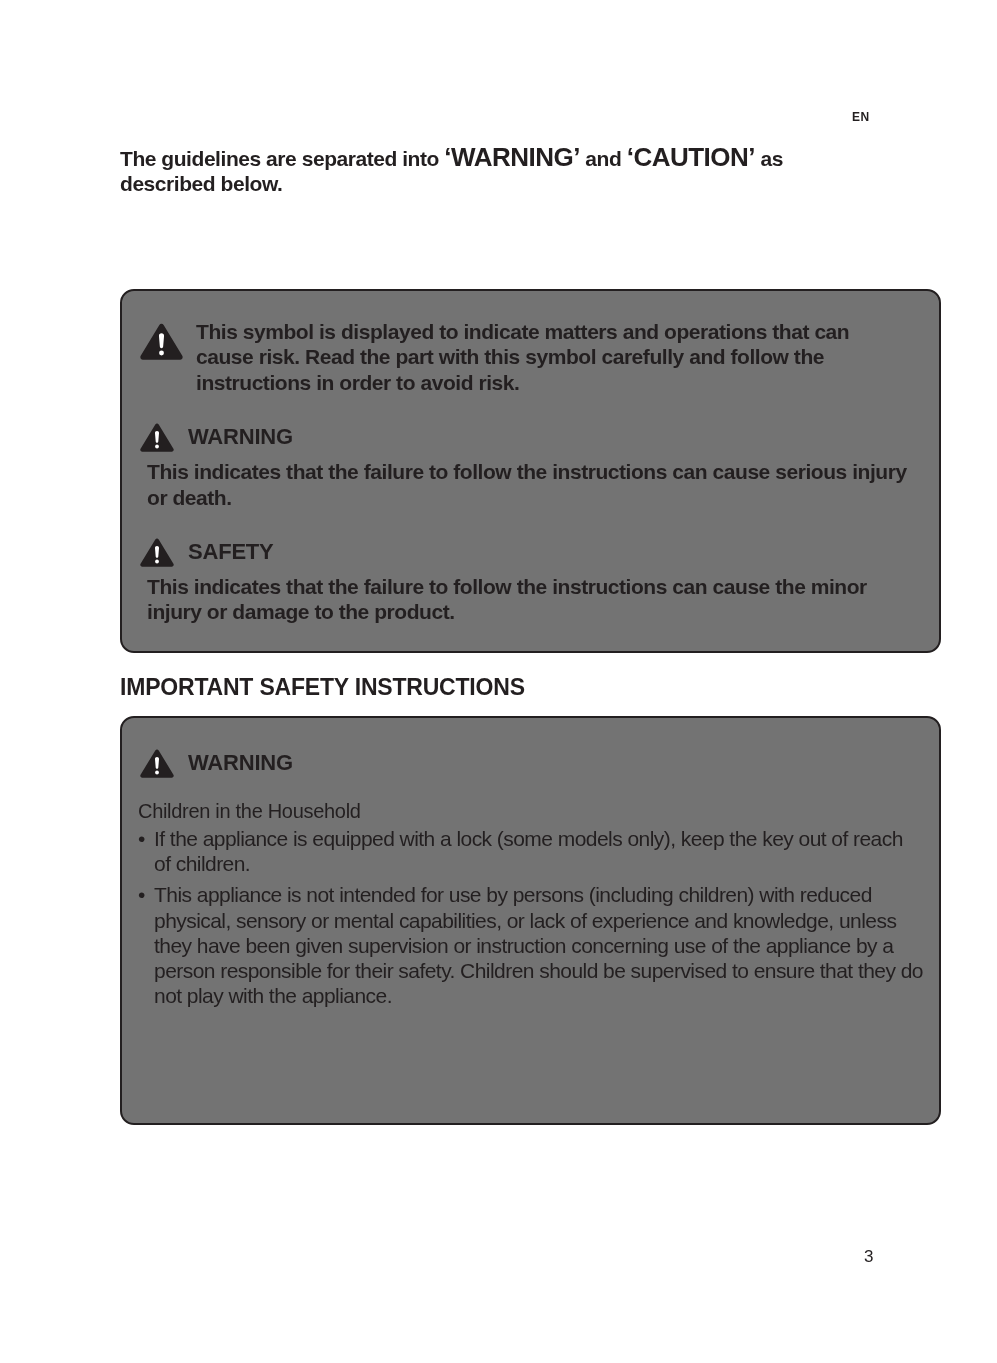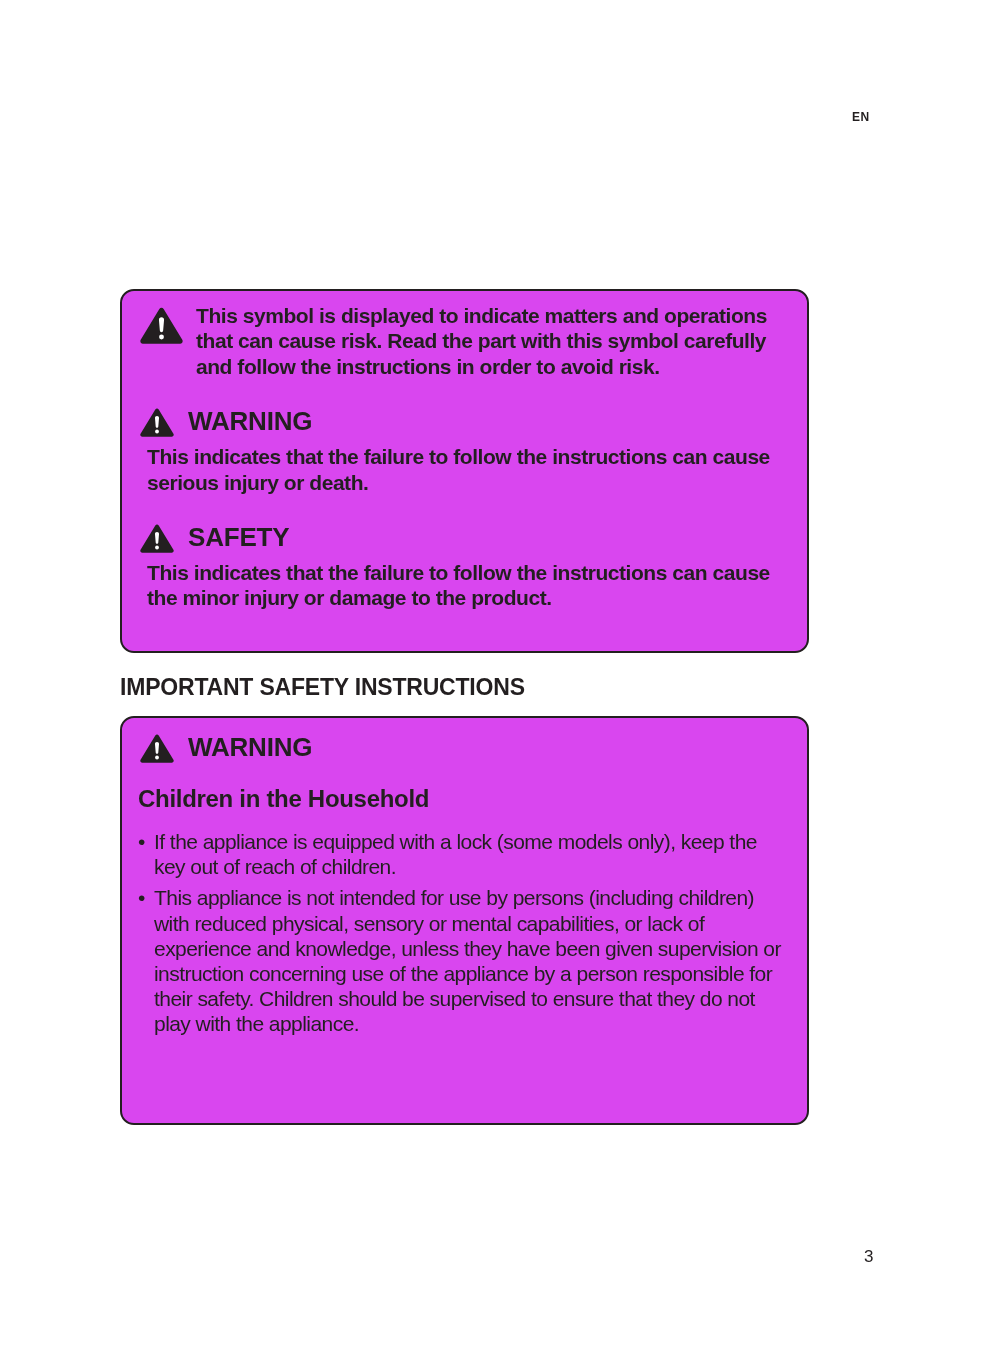--- a/index.html
+++ b/index.html
@@ -35,73 +35,74 @@
   .intro {
     position:absolute; left:120px; top:146px; width:700px;
     font-size:21px; font-weight:700; line-height:25.4px;
     letter-spacing:-0.45px;
   }
   .intro p { margin:0; }
   .intro .term { font-size:26px; line-height:0.9; letter-spacing:-0.5px; }
 
   
   .box {
-    position:absolute; left:120px; width:689px;
+    position:absolute; left:120px; width:821px;
     border:2.5px solid var(--text,#231f20);
     border-radius:14px;
     box-sizing:border-box;
-    padding:12px 16px;
-    background:#d946ef;
+    padding:28px 16px;
+    background:#737373;
   }
   .box1 { top:289px; height:364px; }
   .box2 { top:716px; height:409px; }
 
   .symbol-row { display:flex; gap:13px; align-items:flex-start; margin-left:2px; }
   .tri { width:34px; height:30px; flex:none; }
   .tri-lg { width:43px; height:38px; margin-top:3px; }
   .symbol-row p {
     margin:0; width:660px;
     font-size:21px; font-weight:700; line-height:25.4px; letter-spacing:-0.45px;
   }
 
   .alert-heading { display:flex; align-items:center; gap:14px; margin:27px 0 7px 2px; }
-  .alert-heading .label { font-size:26px; font-weight:700; letter-spacing:-0.2px; }
+  .alert-heading .label { font-size:22px; font-weight:700; letter-spacing:-0.2px; }
   .alert-text {
     margin:0 0 0 9px;
     font-size:21px; font-weight:700; line-height:25.4px; letter-spacing:-0.45px;
   }
 
   .important-heading {
     position:absolute; left:120px; top:674px; margin:0;
     font-size:23px; font-weight:700; letter-spacing:-0.2px;
   }
 
   .box2 .alert-heading { margin:2px 0 6px 2px; }
   .box2-intro {
     margin:0; width:715px;
     font-size:21px; font-weight:700; line-height:25.6px; letter-spacing:-0.45px;
   }
-  .section-heading { margin:22px 0 16px 0; font-size:24px; font-weight:700; letter-spacing:-0.3px; }
+  .section-heading { margin:22px 0 3px 0; font-size:20px; font-weight:400; letter-spacing:-0.3px; }
   .bullet-list { margin:0; padding:0; list-style:none; }
   .bullet-list li {
     position:relative; padding-left:16px; margin:0 0 6px 0;
     font-size:21px; font-weight:400; line-height:25.2px; letter-spacing:-0.55px;
   }
   .bullet-list li::before { content:"\2022"; position:absolute; left:0; top:0; }
 
   .page-number { position:absolute; left:864px; top:1247px; font-size:17px; }
 </style>
 </head>
 <body>
 
 <div class="page">
 
   <span class="lang-label">EN</span>
 
   <div class="intro">
+    <p><span>The guidelines are separated into </span><span class="term">‘WARNING’</span><span> and </span><span class="term">‘CAUTION’</span><span> as described below.</span></p>
   </div>
 
   <div class="box box1">
     <div class="symbol-row">
       <svg class="tri tri-lg" viewBox="0 0 24 21" aria-hidden="true">
         <path d="M13.2 1.6 23.6 18.8c.55.9-.1 2.1-1.2 2.1H1.6c-1.1 0-1.75-1.2-1.2-2.1L10.8 1.6c.55-.9 1.85-.9 2.4 0z" fill="#231f20"></path>
         <path d="M12 6.2c-.85 0-1.5.65-1.42 1.5l.5 5.9c.05.52.44.9.92.9s.87-.38.92-.9l.5-5.9c.08-.85-.57-1.5-1.42-1.5z" fill="#fff"></path>
         <circle cx="12" cy="17.2" r="1.35" fill="#fff"></circle>
       </svg>
       <p>This symbol is displayed to indicate matters and operations that can cause risk. Read the part with this symbol carefully and follow the instructions in order to avoid risk.</p>

